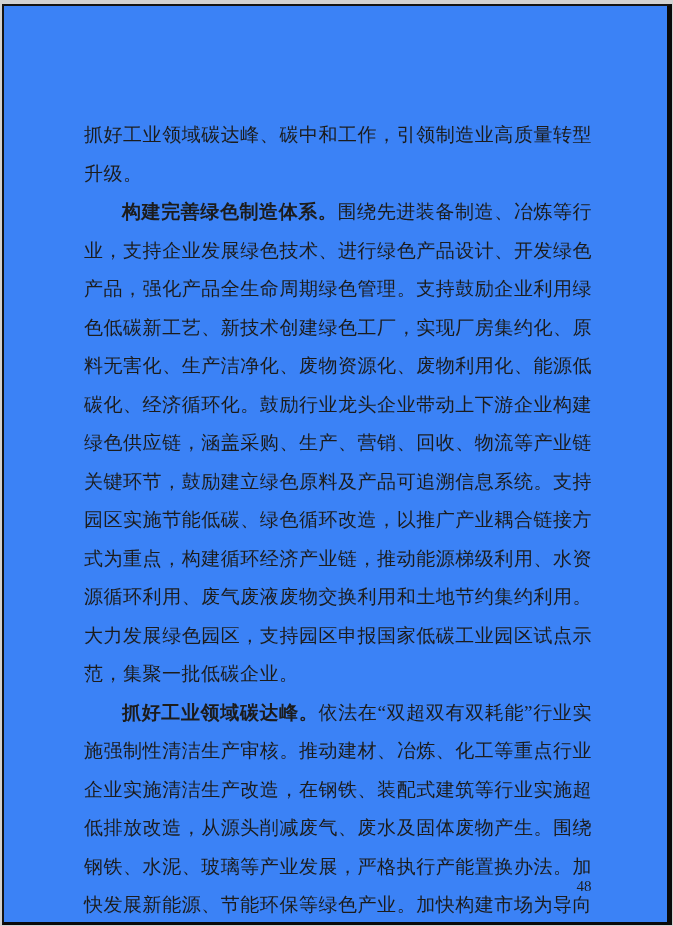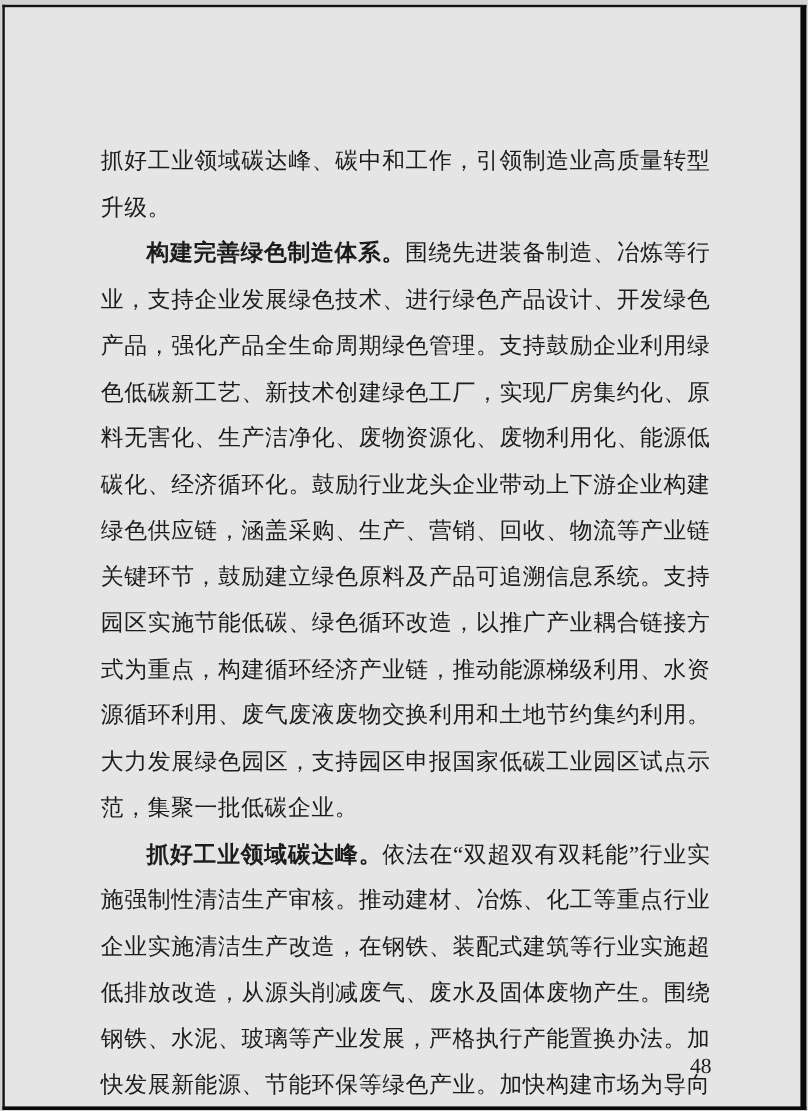--- a/index.html
+++ b/index.html
@@ -13,21 +13,21 @@
     position: relative;
     overflow: hidden;
     font-family: "Liberation Serif", "DejaVu Serif", serif;
   }
   .page {
     position: absolute;
     left: 2px;
     top: 4px;
     width: 663px;
     height: 916px;
-    background: #e5e5e5;
+    background: #3b82f6;
     border-top: 2px solid #141414;
     border-left: 2px solid #141414;
     border-right: 5px solid #0a0a0a;
     border-bottom: 3px solid #0a0a0a;
     box-sizing: content-box;
   }
   .text-block {
     position: absolute;
     left: 80px;
     top: 110px;
@@ -49,21 +49,21 @@
     font-weight: 700;
     font-family: Liberation Serif, serif;
     margin-top: 38px;
   }
   .page-number {
     position: absolute;
     left: 560px;
     top: 872px;
     width: 40px;
     text-align: center;
-    font-size: 18px;
+    font-size: 15px;
     color: #1c1c1c;
     font-family: "Liberation Serif", "DejaVu Serif", serif;
   }
 </style>
 </head>
 <body>
 
 <div class="page">
   <div class="text-block">
     <p class="para"><span>抓好工业领域碳达峰、碳中和工作，引领制造业高质量转型升级。</span></p>

